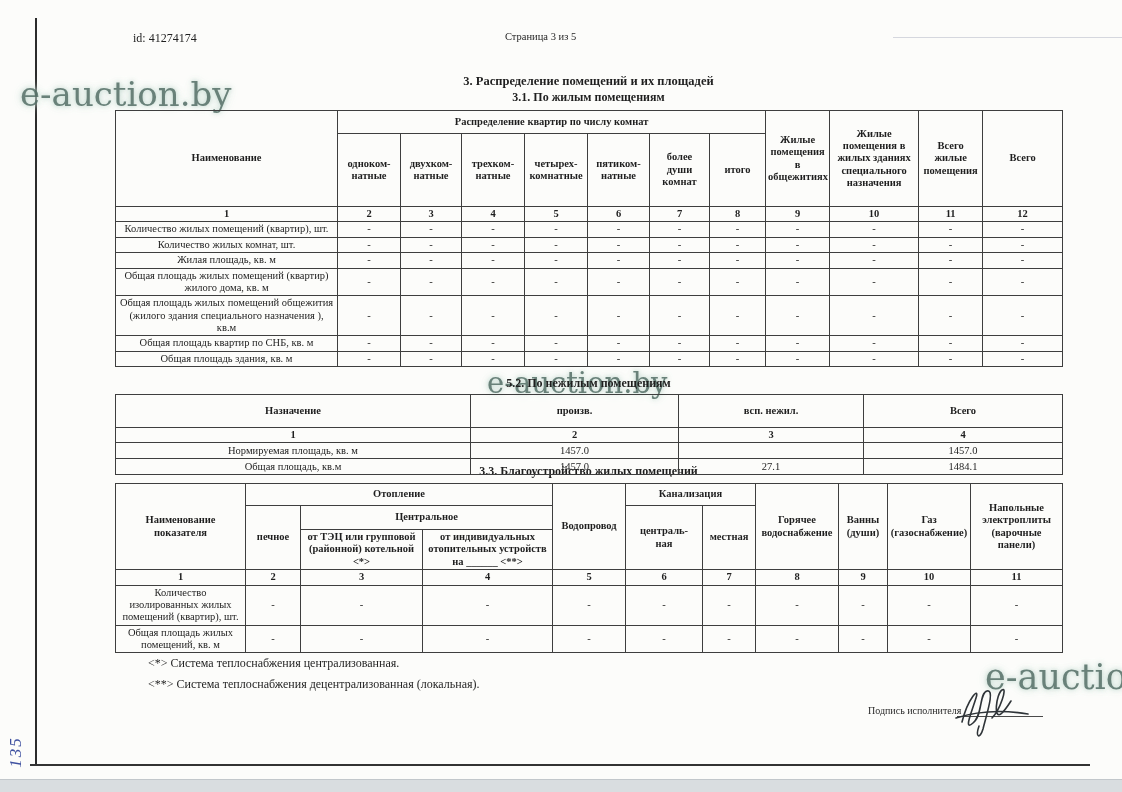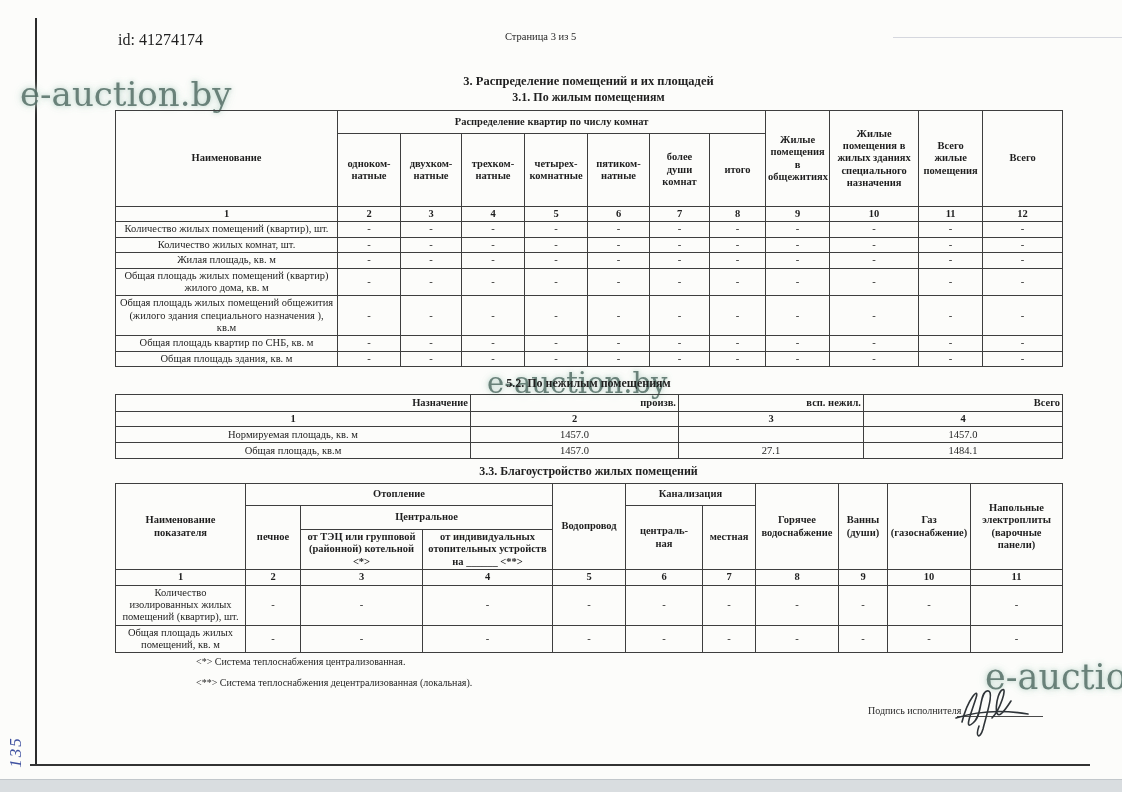--- a/index.html
+++ b/index.html
@@ -18,48 +18,48 @@
   .hw-num { position:absolute; left:-6px; top:742px; width:44px; text-align:center;
     transform:rotate(-90deg); color:#3f51a0; font-style:italic; font-size:17px; letter-spacing:2px; }
   
   .wm { position:absolute; font-family:"DejaVu Serif","Liberation Serif",serif;
     color:#5d776f; text-shadow:0 0 4px #bcd4ca, 0 0 9px #d2e2db, 0 0 14px #e0ece7;
     opacity:0.92; white-space:nowrap; }
   .wm1 { left:20px; top:74px; font-size:34px; }
   .wm2 { left:487px; top:366px; font-size:29px; }
   .wm3 { left:985px; top:657px; font-size:35px; }
   
-  .doc-id { position:absolute; left:118px; top:31px; font-size:16px; }
+  .doc-id { position:absolute; left:133px; top:31px; font-size:12px; }
   .page-ind { position:absolute; left:505px; top:31px; font-size:10.5px;font-family:Liberation Serif, serif; }
   
   .title { position:absolute; left:115px; width:947px; text-align:center; font-weight:bold; }
   .t-main { top:68px; font-size:12.5px;margin-top:6px; }
   .t-31 { top:90px; font-size:12px; }
   .t-32 { top:376px; font-size:12px; }
   .t-33 { top:464px; font-size:12px; }
   
   table { position:absolute; left:115px; border-collapse:collapse; table-layout:fixed;
     width:947px; font-size:10.5px; background:transparent; }
   td { border:1px solid #3e3e3e; text-align:center; vertical-align:middle;
     padding:1px 2px; line-height:1.18; }
   .hdr { font-weight:bold; white-space:pre-line; }
   .numrow td { font-weight:bold; height:15px; }
   .lbl { padding:1px 3px; }
   #t31 { top:110px; }
   #t31 .grp-row td { height:23px; }
   #t31 .sub-row td { height:73px; }
   #t32 { top:394px; }
-  #t32 .hd-row td { height:17px;text-align:right; }
+  #t32 .hd-row td { height:33px; }
   #t32 tbody td { height:16px; }
   #t33 { top:483px; }
   #t33 .r1 td { height:22px; }
   #t33 .r2 td { height:24px; }
   #t33 .r3 td { height:38px; }
   
-  .fn { position:absolute; left:148px; font-size:10px;margin-left:48px; }
+  .fn { position:absolute; left:148px; font-size:12px; }
   .fn1 { top:656px; } .fn2 { top:677px; }
   .sig-label { position:absolute; left:868px; top:705px; font-size:10px; color:#2a2a2a; }
   .sig-line { position:absolute; left:957px; top:716px; width:86px; height:1px; background:#4a4a4a; }
   .sig-svg { position:absolute; left:948px; top:680px; }
 </style>
 </head>
 <body>
 
 <div class="page">
 

